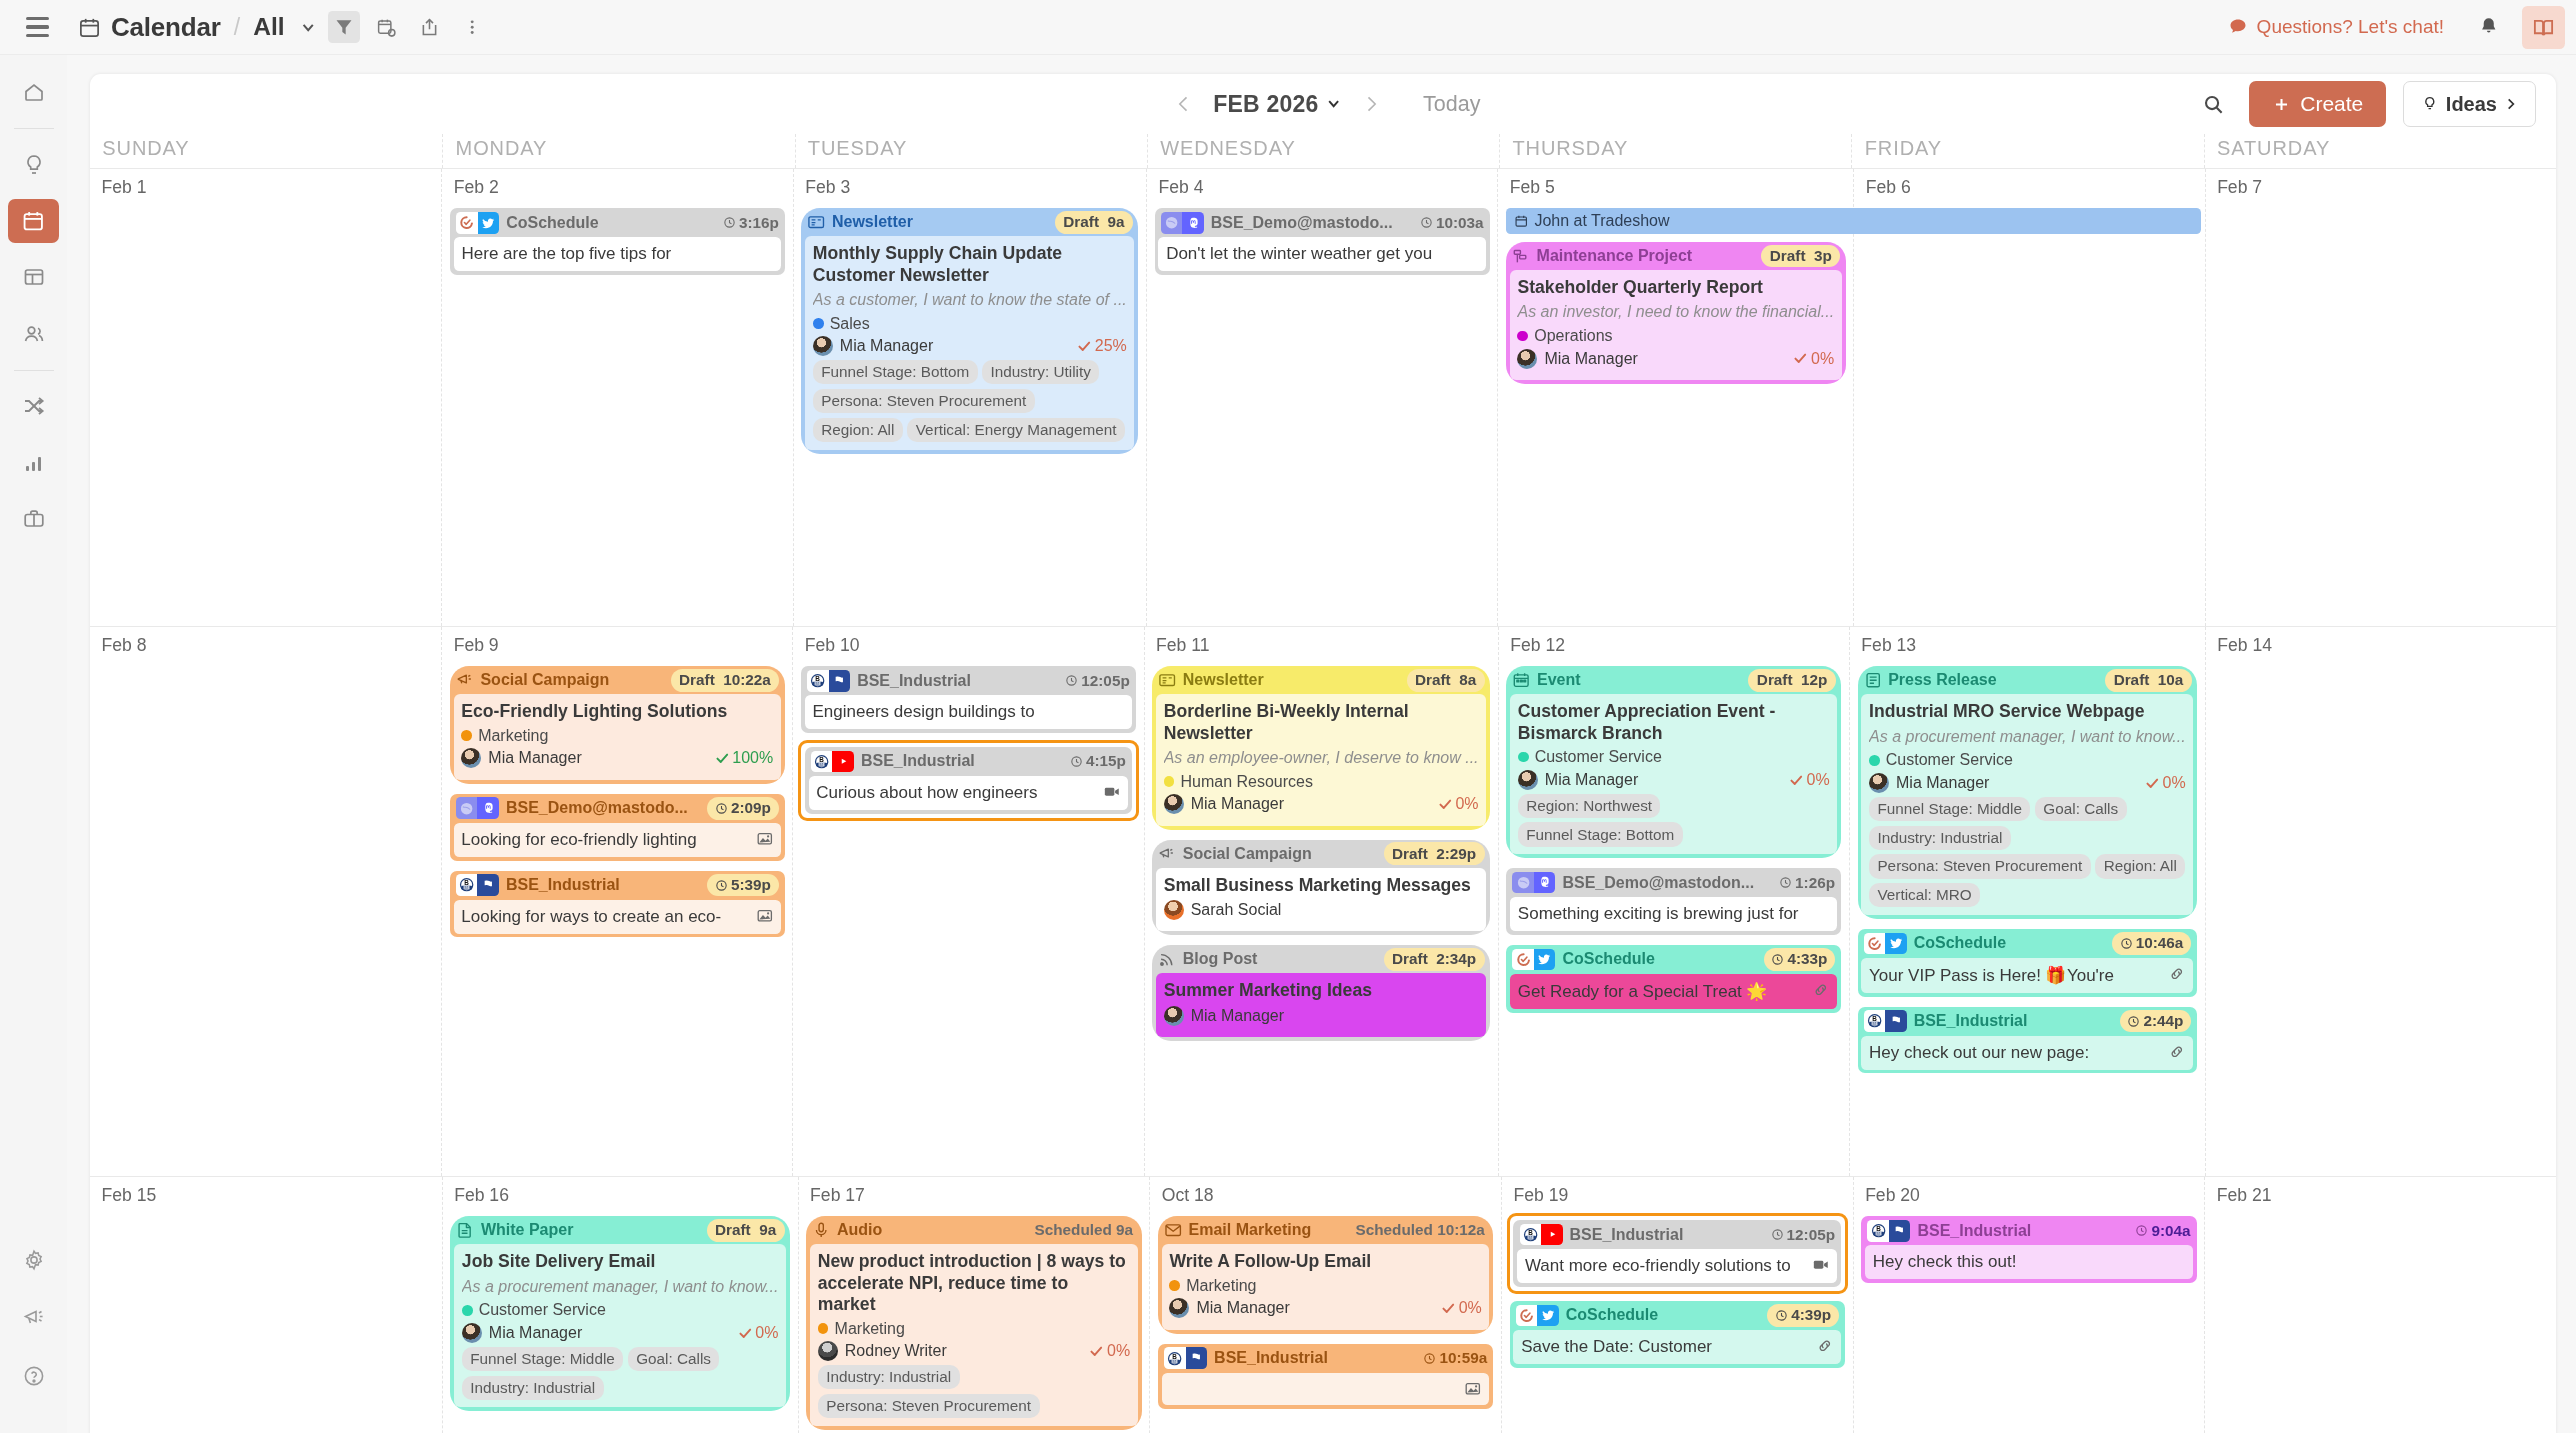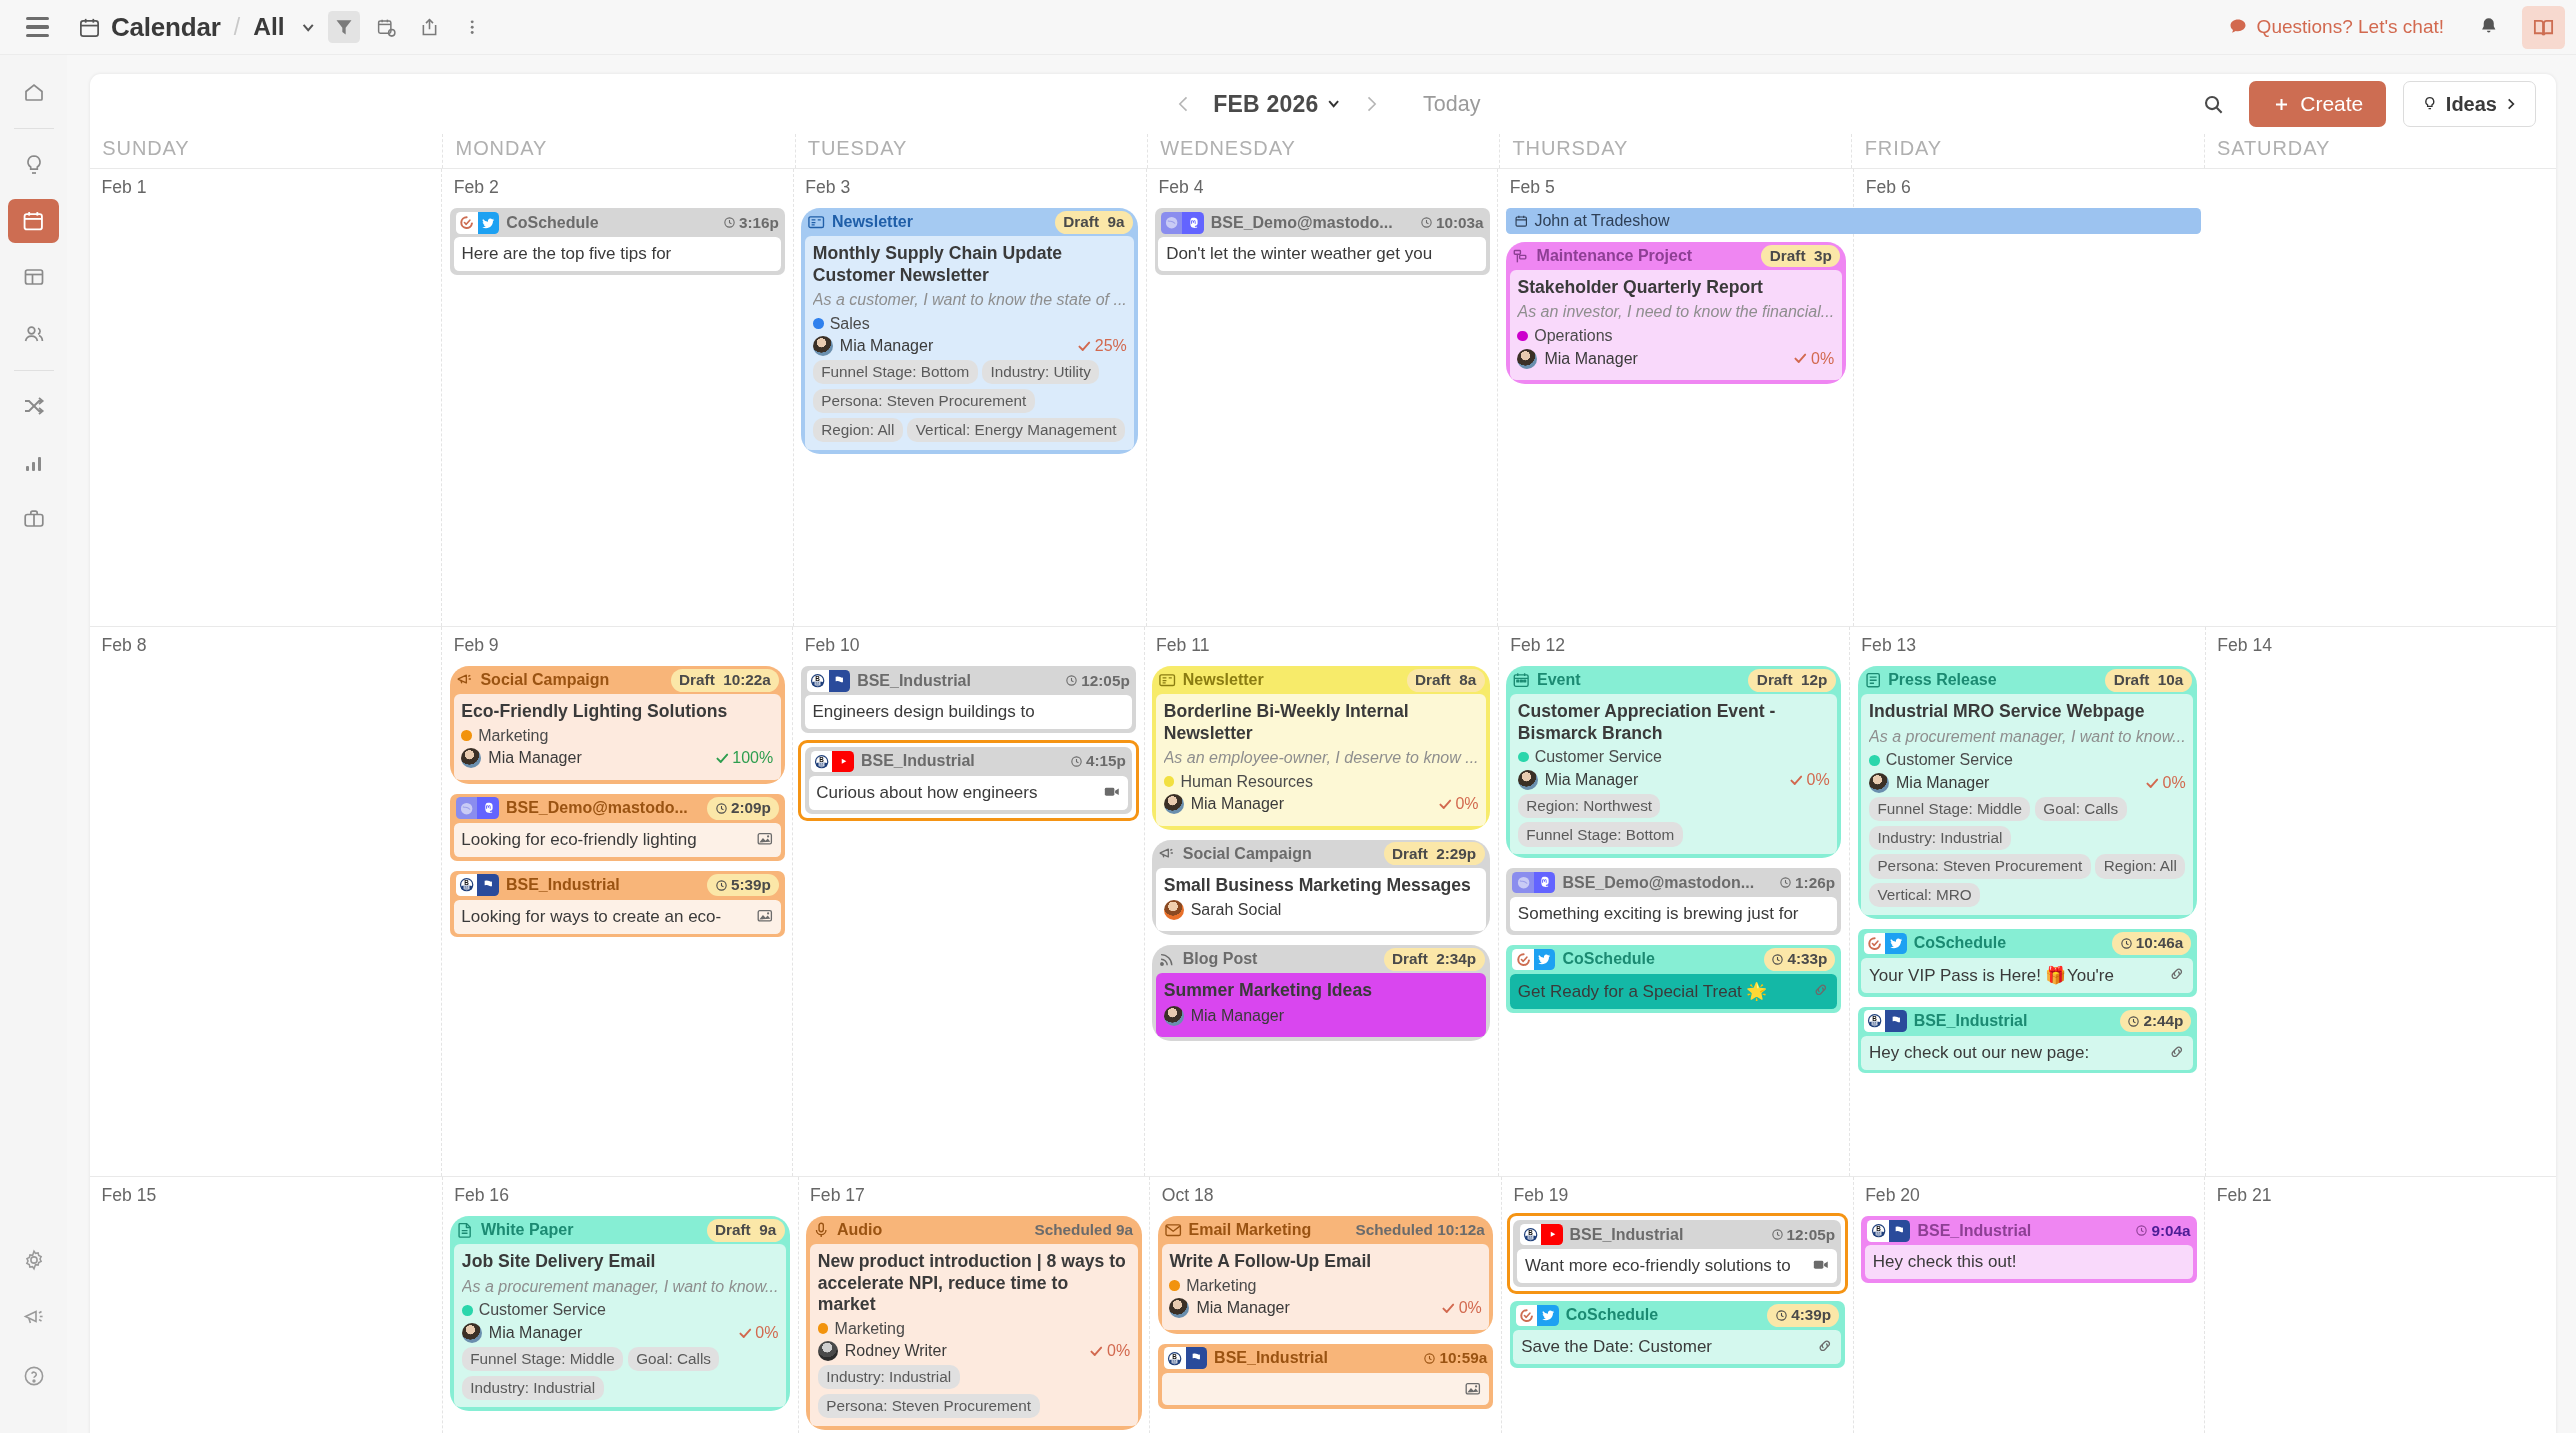--- a/index.html
+++ b/index.html
@@ -502,20 +502,23 @@
                 <span class="pct" style="color:#d2694f"><svg width="14.6" height="14.6" viewBox="0 0 24 24" fill="none" stroke="#d2694f" stroke-width="3.2" stroke-linecap="round" stroke-linejoin="round">
                     <polyline points="4,12.5 9.5,18 20,6"></polyline>
                   </svg>0%</span>
               </div>
             </div>
     </div>
         </div>
         <div class="daycell">
           <div class="daynum">Feb 6</div>
         </div>
+        <div class="daycell">
+          <div class="daynum">Feb 7</div>
+        </div>
       </div>
       <div class="week" style="min-height: 550px;">
         <div class="daycell">
           <div class="daynum">Feb 8</div>
         </div>
         <div class="daycell">
           <div class="daynum">Feb 9</div>
           <div class="card" style="background:#f8b579">
       <div class="card-head">
         <span>
@@ -832,21 +835,21 @@
                     <path d="M21.5 6.2c-.7.3-1.5.5-2.3.6a4 4 0 0 0 1.8-2.2c-.8.5-1.7.8-2.6 1a4 4 0 0 0-6.9 3.7A11.5 11.5 0 0 1 3.2 4.9a4 4 0 0 0 1.3 5.4c-.7 0-1.3-.2-1.8-.5a4 4 0 0 0 3.2 4 4 4 0 0 1-1.8.1 4 4 0 0 0 3.7 2.8A8.1 8.1 0 0 1 2 18.4a11.4 11.4 0 0 0 6.2 1.8c7.4 0 11.5-6.2 11.5-11.5v-.5a8 8 0 0 0 2-2z"></path>
                   </svg>
                 </span>
               </span>
         <span class="social-name" style="color:#1b8a72">CoSchedule</span>
         <span class="social-time pill"><svg width="13" height="13" viewBox="0 0 24 24" fill="none" stroke="#4a4a4a" stroke-width="2">
                   <circle cx="12" cy="12" r="8.6"></circle>
                   <polyline points="12,7.4 12,12.4 15.6,14.4"></polyline>
                 </svg>4:33p</span>
       </div>
-      <div class="social-body" style="background:#14b8a6">
+      <div class="social-body" style="background:#ec4899">
         <span class="social-text">Get Ready for a Special Treat 🌟</span>
         <span class="social-attach">
                 <svg width="17.6" height="17.6" viewBox="0 0 24 24" fill="none" stroke="#6b6b6b" stroke-width="1.8" stroke-linecap="round">
                   <path d="M9.6 14.4a3.6 3.6 0 0 1 0-5.1l2.6-2.6a3.6 3.6 0 0 1 5.1 5.1l-1.3 1.3"></path>
                   <path d="M14.4 9.6a3.6 3.6 0 0 1 0 5.1l-2.6 2.6a3.6 3.6 0 0 1-5.1-5.1l1.3-1.3"></path>
                 </svg>
               </span>
       </div>
     </div>
         </div>

